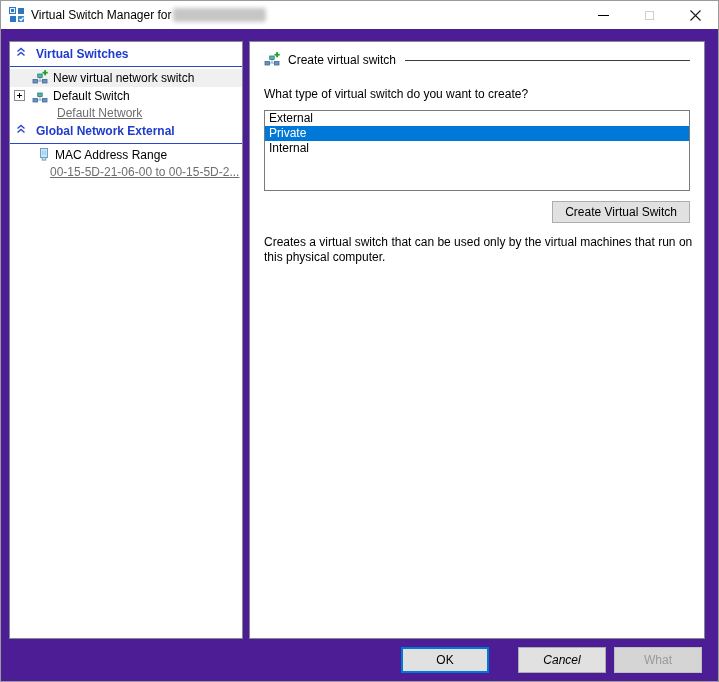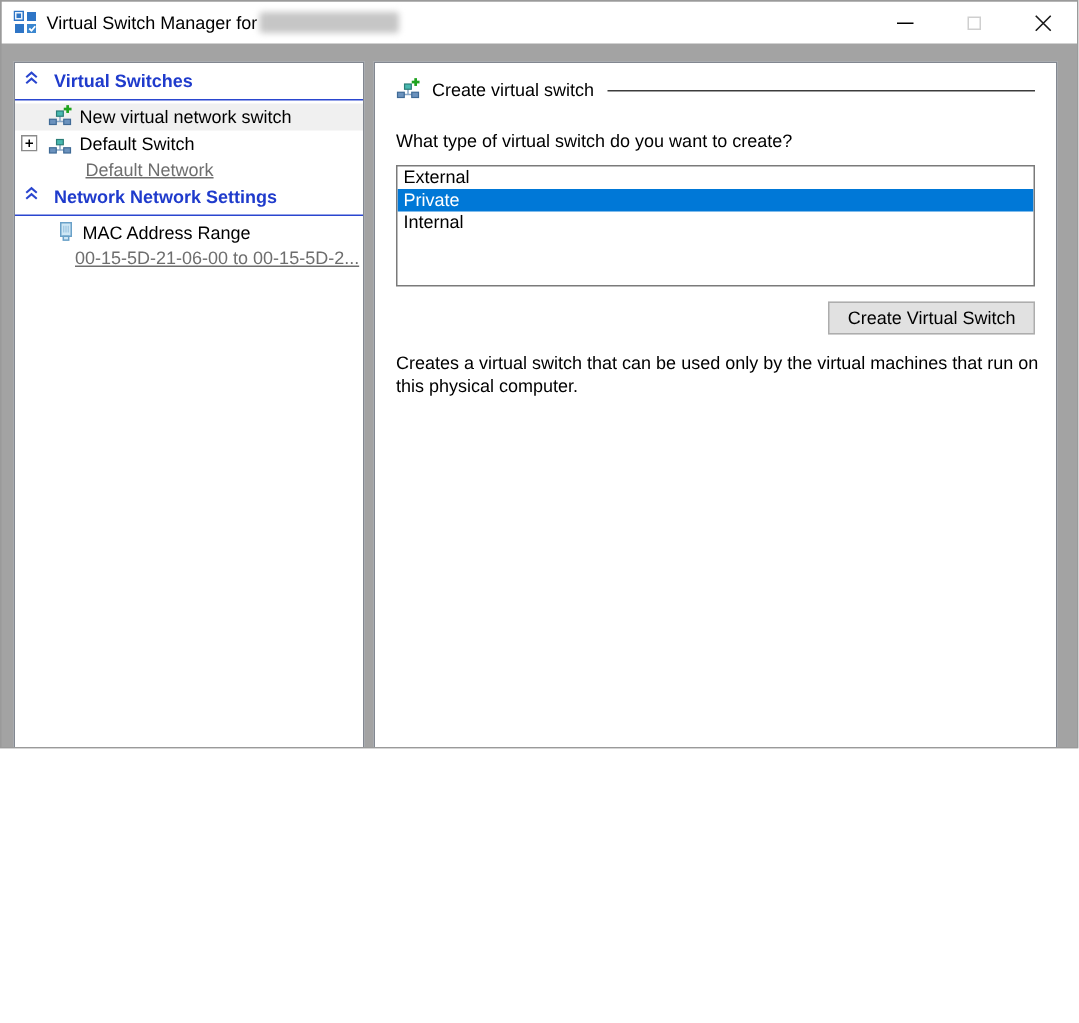--- a/index.html
+++ b/index.html
@@ -1,19 +1,19 @@
 <!DOCTYPE html>
 <html><head>
 <meta charset="utf-8">
 <style>
   * { margin:0; padding:0; box-sizing:border-box; }
   html,body { background:#fff; }
   body { font-family:"Liberation Sans", sans-serif; font-size:12px; color:#000; }
 
-  .window { position:relative; width:719px; height:499px; background:#a3a3a3;
+  .window { position:relative; width:719px; height:682px; background:#4c1d95;
             border:1px solid #9a9a9a; overflow:hidden; }
 
   
   .titlebar { position:absolute; left:0; top:0; width:100%; height:28px; background:#fff; }
   .titlebar-icon { position:absolute; left:8px; top:6px; width:16px; height:16px; }
   .titlebar-text { position:absolute; left:30px; top:7px; font-size:12px; color:#000; white-space:nowrap; }
   .title-redacted { position:absolute; left:172px; top:7px; width:93px; height:14px;
                     background:#c6c6c6; filter:blur(2px); border-radius:2px; }
   .win-btn { position:absolute; top:0; width:46px; height:28px; display:flex;
              align-items:center; justify-content:center; }
@@ -133,21 +133,21 @@
           <rect x="5.7" y="5" width="4.5" height="3.5" fill="#49b8b0" stroke="#2b7d77" stroke-width="0.8"></rect>
         </svg>
         <span>Default Switch</span>
       </div>
       <div class="sub-label sub-net">Default Network</div>
 
       <div class="tree-header" style="margin-top:3px;">
         <svg class="chev" viewBox="0 0 10 10">
           <path d="M1.5 4.5 L5 1.5 L8.5 4.5 M1.5 8.5 L5 5.5 L8.5 8.5" stroke="#2a46cf" stroke-width="1.4" fill="none"></path>
         </svg>
-        <span>Network Network Settings</span>
+        <span>Global Network External</span>
       </div>
       <div class="tree-underline"></div>
 
       <div class="tree-row indent-mac">
         <svg class="row-icon" style="width:12px;" viewBox="0 0 12 16">
           <rect x="2.5" y="1.5" width="7" height="9" fill="#cfe7f5" stroke="#6aa1c8"></rect>
           <rect x="4.2" y="10.5" width="3.6" height="2.6" fill="#cfe7f5" stroke="#6aa1c8"></rect>
           <path d="M4.5 3.5 V8 M6 3.5 V8 M7.5 3.5 V8" stroke="#9cc5e0" stroke-width="0.8"></path>
         </svg>
         <span>MAC Address Range</span>
@@ -181,15 +181,15 @@
 
     <div class="create-row">
       <button class="btn create-btn">Create Virtual Switch</button>
     </div>
 
     <div class="description">Creates a virtual switch that can be used only by the virtual machines that run on this physical computer.</div>
   </div>
 
   <button class="btn footer-btn ok-btn">OK</button>
   <button class="btn footer-btn cancel-btn">Cancel</button>
-  <button class="btn footer-btn apply-btn" disabled="">Range</button>
+  <button class="btn footer-btn apply-btn" disabled="">What</button>
 
 </div>
 
 </body></html>

